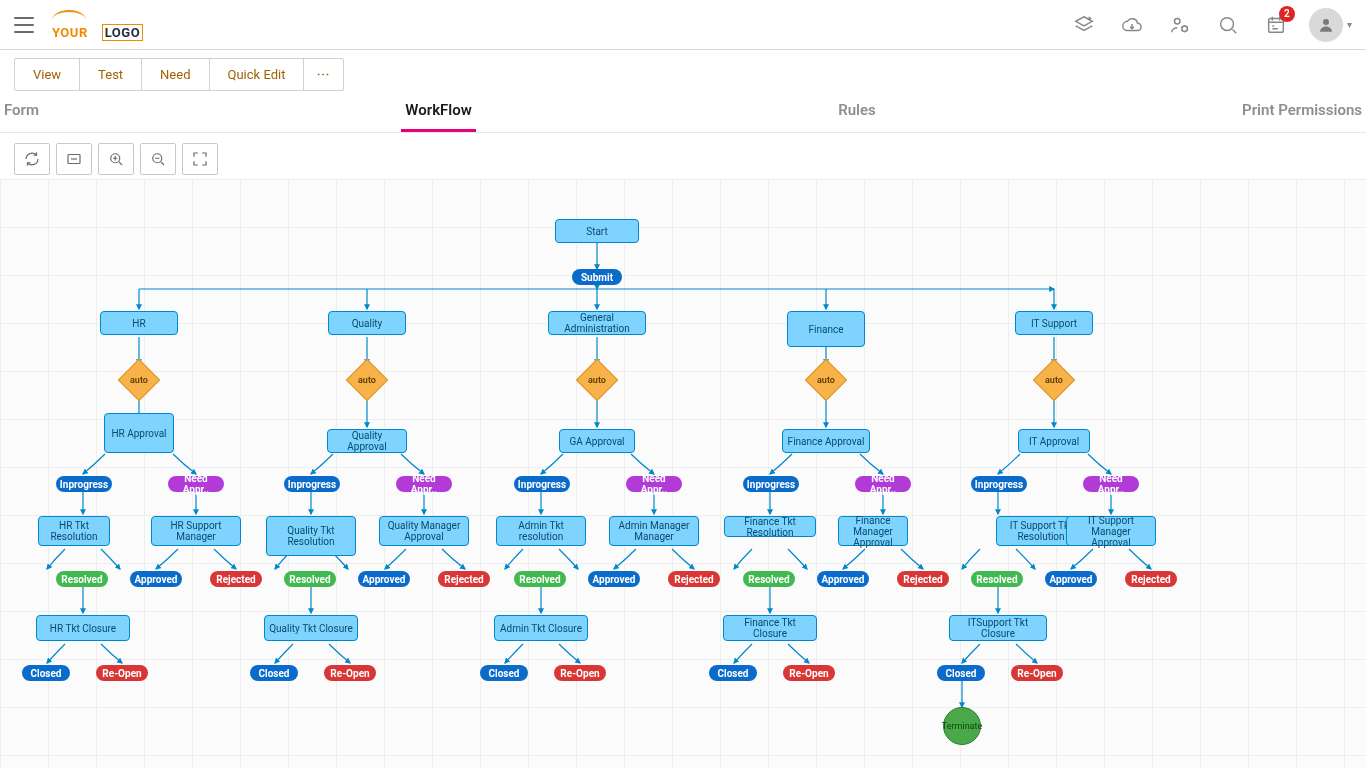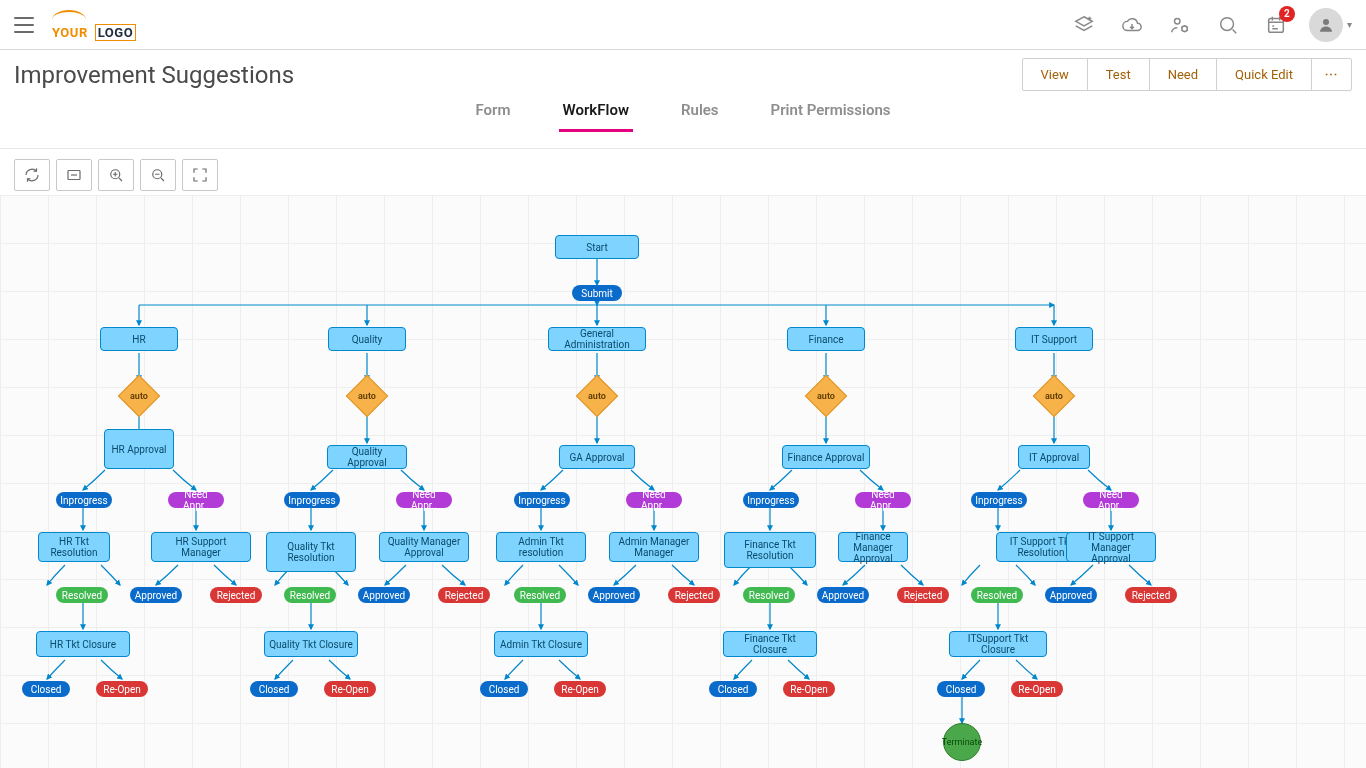--- a/index.html
+++ b/index.html
@@ -4,54 +4,54 @@
 <style>
 *{box-sizing:border-box;margin:0;padding:0;font-family:-apple-system,BlinkMacSystemFont,"Segoe UI",Roboto,sans-serif}
 body{background:#fff;width:1366px;height:768px;overflow:hidden}
 
 
 .appbar{height:50px;border-bottom:1px solid #d9d9d9;display:flex;align-items:center;padding:0 14px;justify-content:space-between;background:#fff}
 .appbar-left,.appbar-right{display:flex;align-items:center;gap:18px}
 .hamburger{display:flex;flex-direction:column;gap:5px;cursor:pointer}
 .hamburger span{width:20px;height:2px;background:#6b6b6b;border-radius:1px}
 .logo{font-size:13px;font-weight:700;letter-spacing:.5px}
-.logo .y{color:#f08c00}.logo .l{color:#1f2d3d;border:1px solid #f08c00;padding:0 2px;margin-left:7px}
+.logo .y{color:#f08c00}.logo .l{color:#1f2d3d;border:1px solid #f08c00;padding:0 2px;margin-left:14px}
 .logo .arc{display:inline-block;width:34px;height:10px;border-top:2px solid #f08c00;border-radius:50%/100% 100% 0 0;transform:translateY(-2px)}
 .icon-btn{width:30px;height:30px;display:flex;align-items:center;justify-content:center;color:#888;cursor:pointer;position:relative}
 .icon-btn svg{width:22px;height:22px;stroke:#888;fill:none;stroke-width:1.6}
 .badge{position:absolute;top:-4px;right:-4px;background:#e02424;color:#fff;font-size:10px;font-weight:600;border-radius:50%;width:16px;height:16px;display:flex;align-items:center;justify-content:center}
 .avatar{width:34px;height:34px;border-radius:50%;background:#d9d9d9;display:flex;align-items:center;justify-content:center}
 .avatar svg{width:18px;height:18px;fill:#7a7a7a}
 .caret-down{margin-left:4px;color:#888;font-size:10px}
 
 
 .subhead{display:flex;align-items:center;justify-content:space-between;padding:8px 14px 4px}
 .page-title{font-size:24px;font-weight:400;color:#4a4a4a}
 .btnrow{display:flex;border:1px solid #d0d0d0;border-radius:2px}
 .btnrow>div{padding:8px 18px;font-size:13px;color:#a16207;border-right:1px solid #d0d0d0;cursor:pointer}
 .btnrow>div:last-child{border-right:none;padding:8px 12px}
 .dots{writing-mode:vertical-lr;letter-spacing:-2px}
 
 
-.tabs{display:flex;justify-content:center;gap:44px;padding:6px 0 16px;border-bottom:1px solid #e6e6e6}
+.tabs{display:flex;justify-content:space-between;gap:44px;padding:6px 0 0;border-bottom:1px solid #e6e6e6}
 .tab{padding:0 4px 10px;font-size:15px;font-weight:600;color:#8e8e8e;cursor:pointer}
 .tab.active{color:#1a1a1a;border-bottom:3px solid #e6007e}
 
 
 .wf-toolbar{display:flex;gap:6px;padding:10px 14px 4px}
 .tool{width:36px;height:32px;border:1px solid #c9c9c9;border-radius:2px;display:flex;align-items:center;justify-content:center;cursor:pointer;background:#fff}
 .tool svg{width:18px;height:18px;stroke:#6b6b6b;fill:none;stroke-width:1.6}
 
 
 .canvas{position:relative;height:640px;margin:0;background:#fbfbfb;
   background-image:linear-gradient(#eee 1px,transparent 1px),linear-gradient(90deg,#eee 1px,transparent 1px);
   background-size:48px 48px}
 .node{position:absolute;display:flex;align-items:center;justify-content:center;text-align:center;font-size:10px;padding:2px 4px}
 .rect{background:#7fd3ff;border:1px solid #0088cc;border-radius:4px;color:#084b6b}
-.pill{border-radius:999px;color:#fff;font-weight:400}
+.pill{border-radius:999px;color:#fff;font-weight:700}
 .blue{background:#0b6bcb}.green{background:#3fb950}.purple{background:#b23ad6}.red{background:#d93636}
 .diamond{width:30px;height:30px;background:#f7b24a;border:1px solid #e0962a;transform:rotate(45deg)}
 .diamond span{transform:rotate(-45deg);font-size:9px;color:#5b3b00;font-weight:600}
 .circle{width:38px;height:38px;border-radius:50%;background:#4aa84a;border:1px solid #2d7a2d;color:#094a09;font-size:9px}
 
 
 .wires{position:absolute;inset:0;pointer-events:none}
 </style>
 </head>
 <body>
@@ -108,21 +108,20 @@
             <circle cx="12" cy="8" r="4"></circle>
             <path d="M4 21c0-4 4-7 8-7s8 3 8 7"></path>
           </svg>
         </div>
       <span class="caret-down">▾</span>
     </div>
   </div>
 </div>
 
 <div class="subhead">
-  <div class="page-title">Improvement Suggestions</div>
   <div class="btnrow">
     <div>View</div>
     <div>Test</div>
     <div>Need</div>
     <div>Quick Edit</div>
     <div><span class="dots">⋮</span></div>
   </div>
 </div>
 
 <div class="tabs">
@@ -263,21 +262,21 @@
   <div class="node pill blue" style="left:572px;top:90px;width:50px;height:16px">Submit</div>
 
   <div class="node rect" style="left:100px;top:132px;width:78px;height:24px">HR</div>
   <div class="node diamond" style="left:124px;top:186px">
       <span>auto</span>
     </div>
   <div class="node rect" style="left:104px;top:234px;width:70px;height:40px">HR Approval</div>
   <div class="node pill blue" style="left:56px; top:297px;width:56px;height:16px">Inprogress</div>
   <div class="node pill purple" style="left:168px;top:297px;width:56px;height:16px">Need Appr..</div>
   <div class="node rect" style="left:38px; top:337px;width:72px;height:30px">HR Tkt Resolution</div>
-  <div class="node rect" style="left:151px;top:337px;width:100px;height:30px">HR Support Manager</div>
+  <div class="node rect" style="left:151px;top:337px;width:90px;height:30px">HR Support Manager</div>
   <div class="node pill green" style="left:56px; top:392px;width:52px;height:16px">Resolved</div>
   <div class="node pill blue" style="left:130px;top:392px;width:52px;height:16px">Approved</div>
   <div class="node pill red" style="left:210px;top:392px;width:52px;height:16px">Rejected</div>
   <div class="node rect" style="left:36px; top:436px;width:94px;height:26px">HR Tkt Closure</div>
   <div class="node pill blue" style="left:22px; top:486px;width:48px;height:16px">Closed</div>
   <div class="node pill red" style="left:96px; top:486px;width:52px;height:16px">Re-Open</div>
 
   <div class="node rect" style="left:328px;top:132px;width:78px;height:24px">Quality</div>
   <div class="node diamond" style="left:352px;top:186px">
       <span>auto</span>
@@ -303,28 +302,28 @@
   <div class="node pill purple" style="left:626px;top:297px;width:56px;height:16px">Need Appr..</div>
   <div class="node rect" style="left:496px;top:337px;width:90px;height:30px">Admin Tkt resolution</div>
   <div class="node rect" style="left:609px;top:337px;width:90px;height:30px">Admin Manager Manager</div>
   <div class="node pill green" style="left:514px;top:392px;width:52px;height:16px">Resolved</div>
   <div class="node pill blue" style="left:588px;top:392px;width:52px;height:16px">Approved</div>
   <div class="node pill red" style="left:668px;top:392px;width:52px;height:16px">Rejected</div>
   <div class="node rect" style="left:494px;top:436px;width:94px;height:26px">Admin Tkt Closure</div>
   <div class="node pill blue" style="left:480px;top:486px;width:48px;height:16px">Closed</div>
   <div class="node pill red" style="left:554px;top:486px;width:52px;height:16px">Re-Open</div>
 
-  <div class="node rect" style="left:787px;top:132px;width:78px;height:24px">Finance</div>
+  <div class="node rect" style="left:787px;top:132px;width:78px;height:36px">Finance</div>
   <div class="node diamond" style="left:811px;top:186px">
       <span>auto</span>
     </div>
   <div class="node rect" style="left:782px;top:250px;width:88px;height:24px">Finance Approval</div>
   <div class="node pill blue" style="left:743px;top:297px;width:56px;height:16px">Inprogress</div>
   <div class="node pill purple" style="left:855px;top:297px;width:56px;height:16px">Need Appr..</div>
-  <div class="node rect" style="left:724px;top:337px;width:92px;height:36px">Finance Tkt Resolution</div>
+  <div class="node rect" style="left:724px;top:337px;width:92px;height:21px">Finance Tkt Resolution</div>
   <div class="node rect" style="left:838px;top:337px;width:70px;height:30px">Finance Manager Approval</div>
   <div class="node pill green" style="left:743px;top:392px;width:52px;height:16px">Resolved</div>
   <div class="node pill blue" style="left:817px;top:392px;width:52px;height:16px">Approved</div>
   <div class="node pill red" style="left:897px;top:392px;width:52px;height:16px">Rejected</div>
   <div class="node rect" style="left:723px;top:436px;width:94px;height:26px">Finance Tkt Closure</div>
   <div class="node pill blue" style="left:709px;top:486px;width:48px;height:16px">Closed</div>
   <div class="node pill red" style="left:783px;top:486px;width:52px;height:16px">Re-Open</div>
 
   <div class="node rect" style="left:1015px;top:132px;width:78px;height:24px">IT Support</div>
   <div class="node diamond" style="left:1039px;top:186px">

